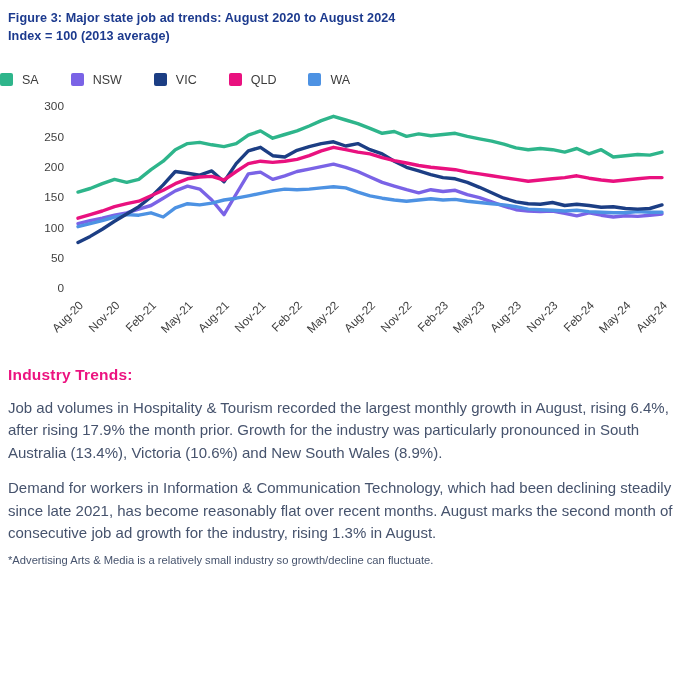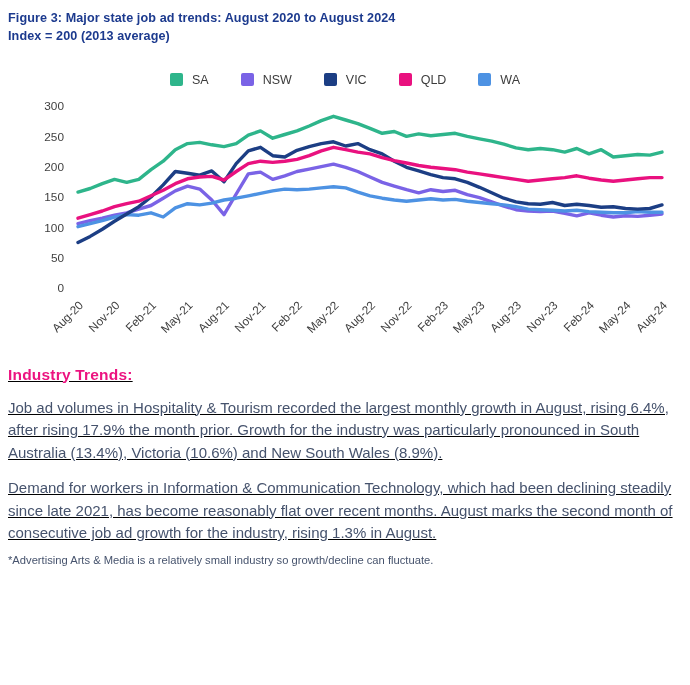--- a/index.html
+++ b/index.html
@@ -15,32 +15,31 @@
   .fig-title {
     padding: 9px 10px 0 8px;
     font-size: 12.6px;
     font-weight: bold;
     color: #1c3a8e;
     line-height: 1.45;
     letter-spacing: 0.1px;
   }
   .legend {
     display: flex;
-    justify-content: center;
     align-items: center;
     gap: 32px;
     margin-top: 26px;
     height: 16px;
   }
   .legend-item { display: flex; align-items: center; gap: 9px; }
   .legend-swatch { width: 13px; height: 13px; border-radius: 2px; display: inline-block; }
   .legend-label { font-size: 12.5px; color: #3c3c3c; }
   .chart-wrap { margin-top: 4px; }
   svg text { font-family: "Liberation Sans", "DejaVu Sans", sans-serif; }
-  .body-copy { padding: 0 10px 0 8px; margin-top: 10px; text-decoration: underline; }
+  .body-copy { padding: 0 10px 0 8px; margin-top: 10px; }
   .section-heading {
     color: #ec1380;
     font-size: 15.5px;
     font-weight: bold;
     margin: 10px 0 0 0;
     letter-spacing: 0.2px;
   }
   .body-copy p {
     color: #46536d;
     font-size: 15px;
@@ -54,21 +53,21 @@
     padding: 0 10px 0 8px;
   }
 </style>
 </head>
 <body>
 
 <div class="page">
 
   <div class="fig-title">
     <div>Figure 3: Major state job ad trends: August 2020 to August 2024</div>
-    <div>Index = 200 (2013 average)</div>
+    <div>Index = 100 (2013 average)</div>
   </div>
 
   <div class="legend">
       <div class="legend-item">
         <span class="legend-swatch" style="background: rgb(46, 181, 139);"></span>
         <span class="legend-label">SA</span>
       </div>
       <div class="legend-item">
         <span class="legend-swatch" style="background: rgb(122, 99, 230);"></span>
         <span class="legend-label">NSW</span>

